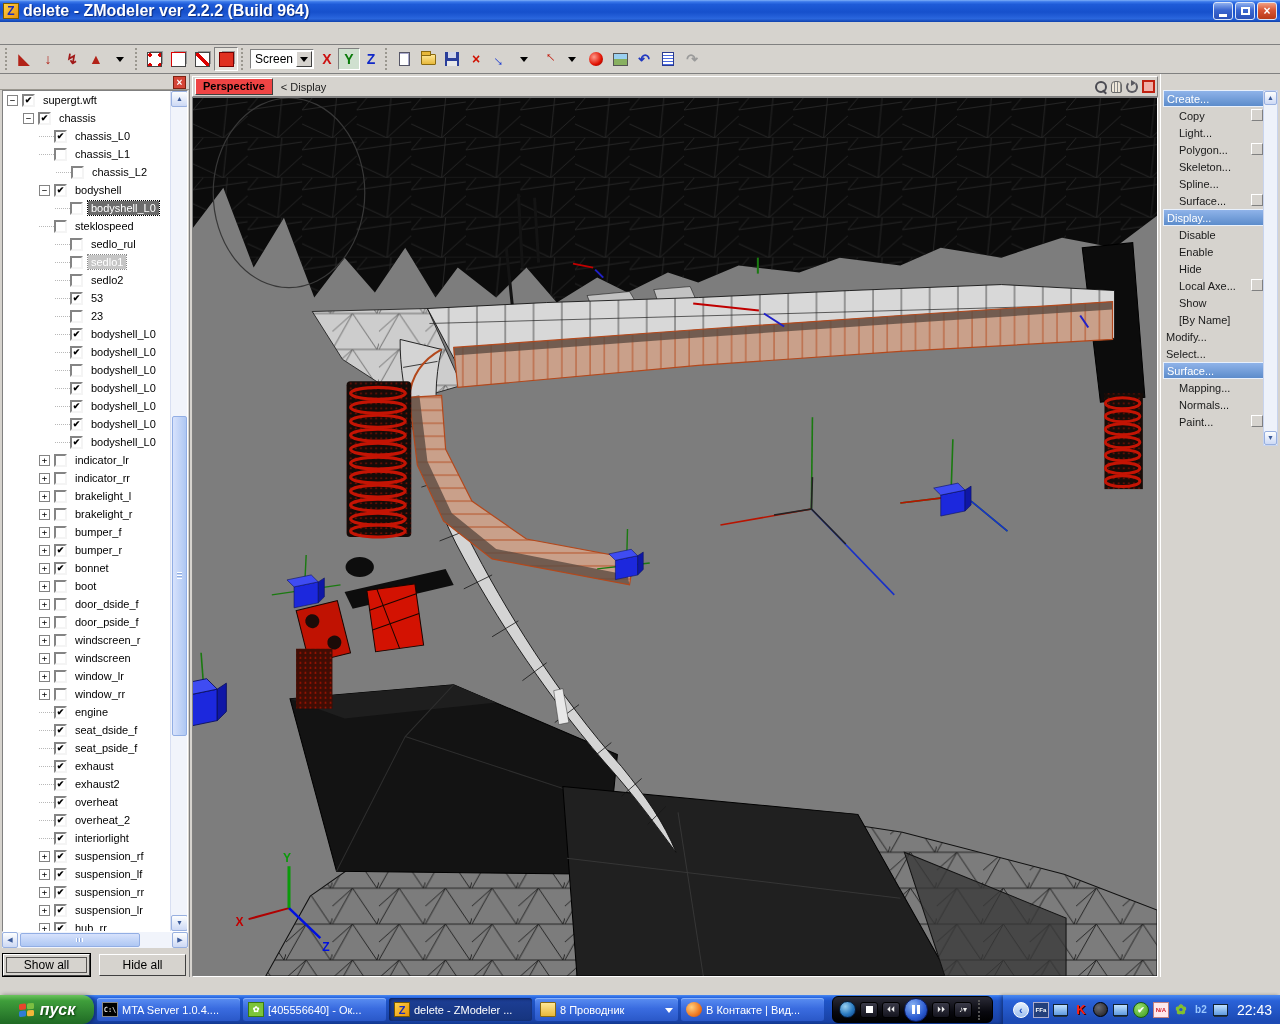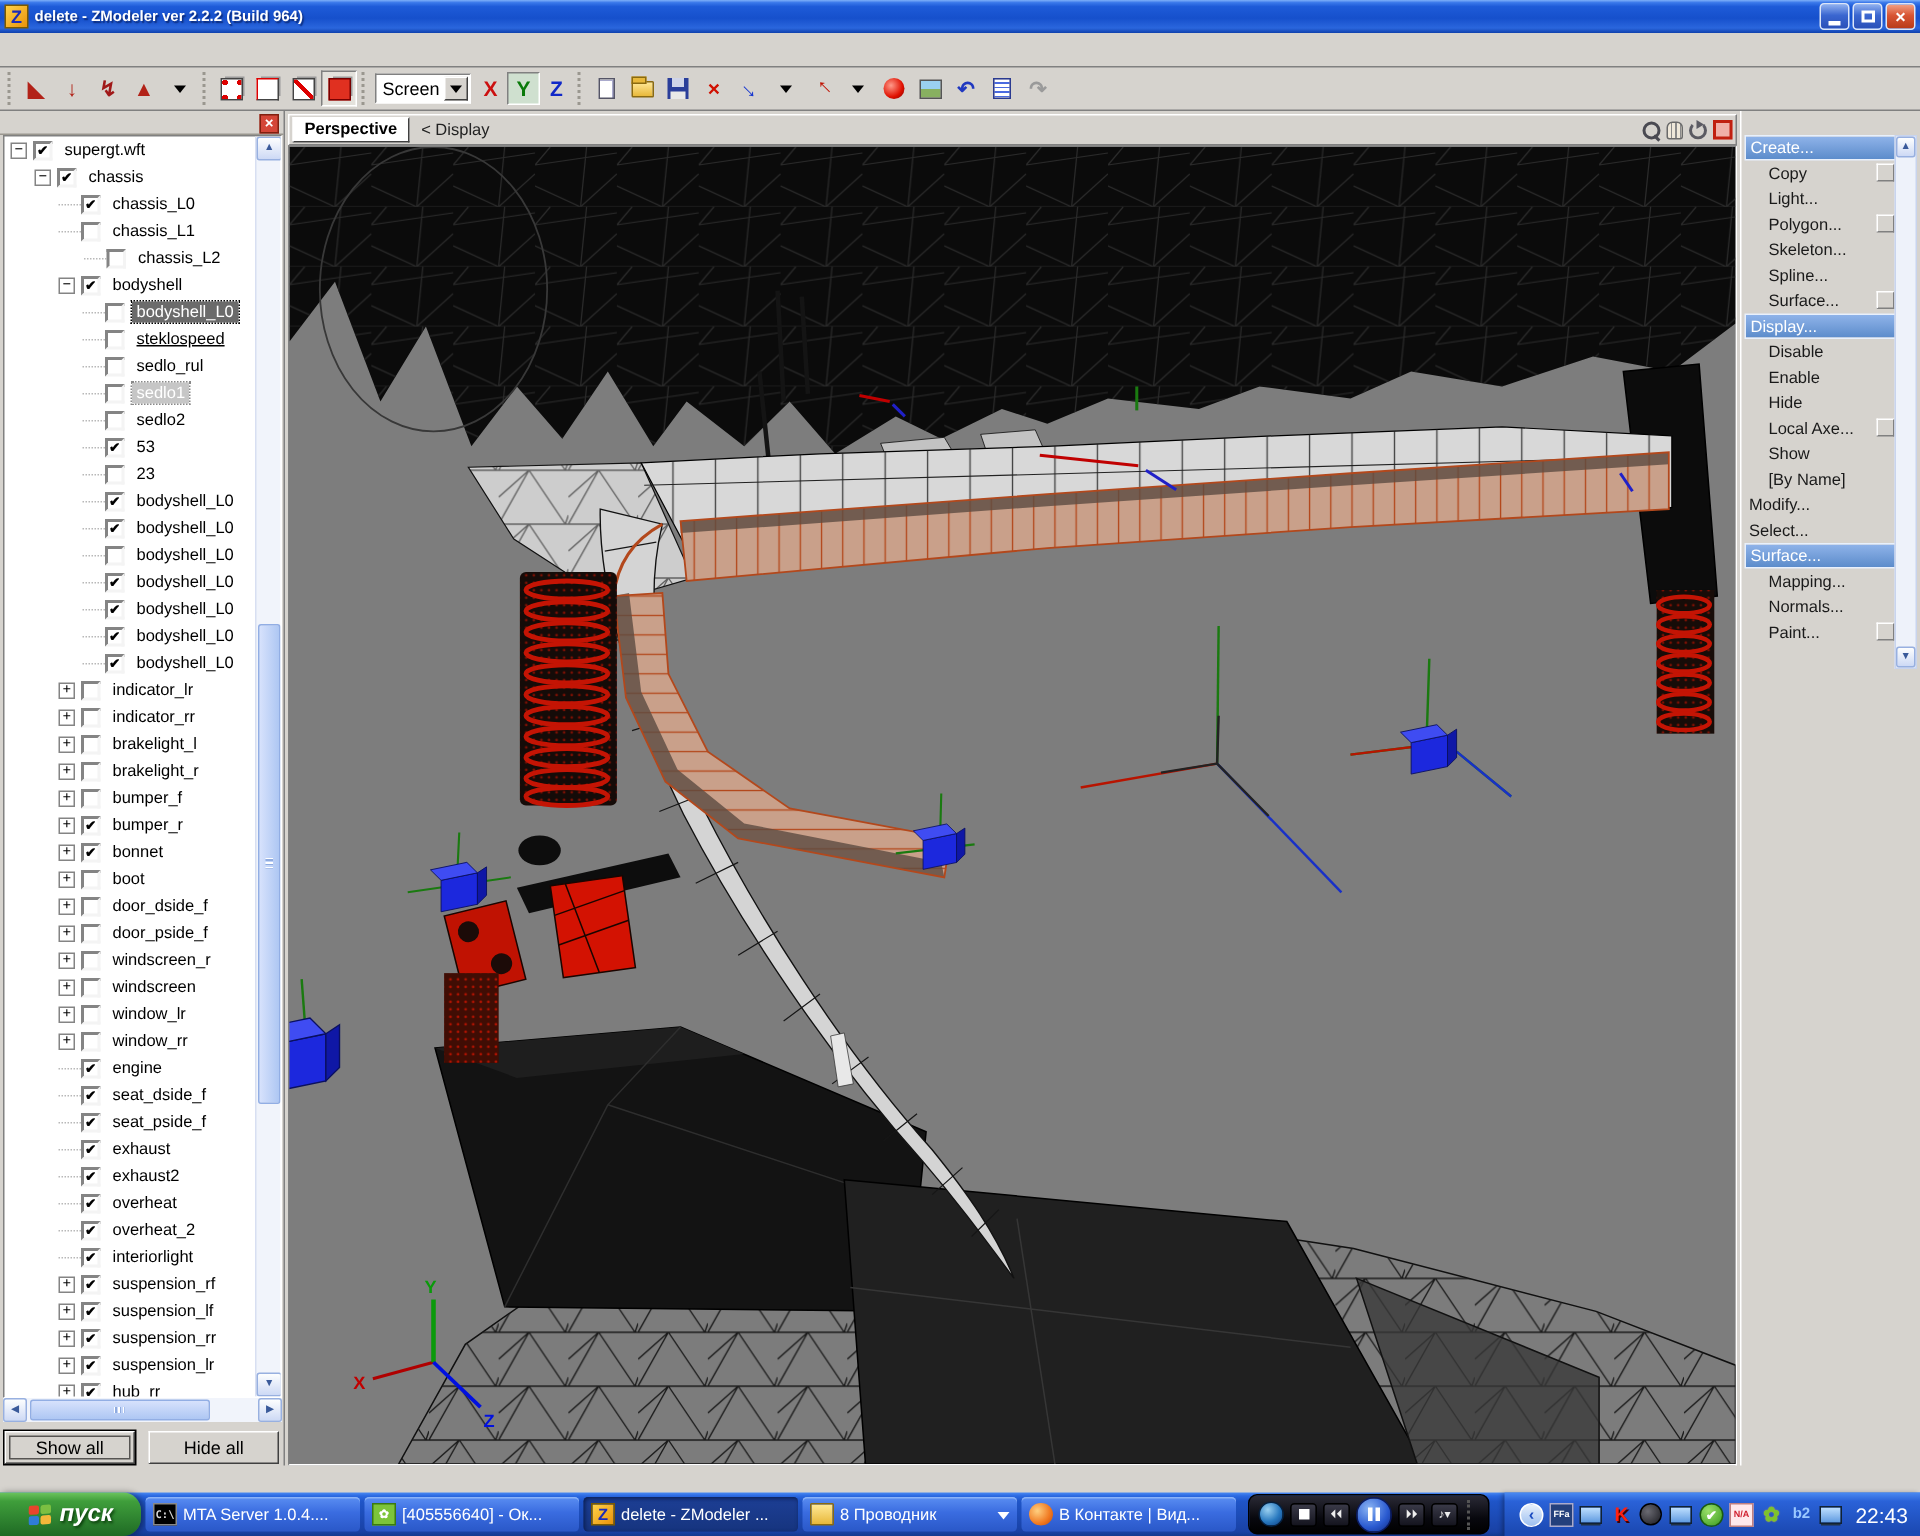--- a/index.html
+++ b/index.html
@@ -5,21 +5,21 @@
   * { margin:0; padding:0; box-sizing:border-box; }
   html,body { width:1280px; height:1024px; overflow:hidden; font-family:"Liberation Sans",sans-serif; }
   #app { position:relative; width:1280px; height:1024px; background:#d6d3ce; }
 
   
   .titlebar { position:absolute; left:0; top:0; width:1280px; height:22px;
     background:linear-gradient(180deg,#7fb0f8 0%,#3a78ea 8%,#1e5bd8 20%,#1650cc 55%,#2a66dd 85%,#0f41ad 100%);
     display:flex; align-items:center; padding:0 3px; }
   .app-icon { width:16px; height:16px; background:linear-gradient(135deg,#ffd24a,#e8920a); border:1px solid #7a5a00;
     color:#1b2bb8; font-weight:bold; font-size:12px; line-height:14px; text-align:center; margin-right:4px; }
-  .title-text { color:#fff; font-weight:bold; font-size:10px; text-shadow:1px 1px 1px #0a2a7a; flex:1; }
+  .title-text { color:#fff; font-weight:bold; font-size:16px; text-shadow:1px 1px 1px #0a2a7a; flex:1; }
   .tb-ctrl { width:20px; height:18px; margin-left:2px; border-radius:3px; border:1px solid #dce6f8;
     background:linear-gradient(180deg,#8fb0ef,#3a66d0 45%,#2a50b8); display:flex; align-items:center; justify-content:center; }
   .tb-ctrl .bar { width:8px; height:3px; background:#fff; margin-top:8px; }
   .tb-ctrl .box { width:9px; height:8px; border:2px solid #fff; }
   .tb-ctrl.close { background:linear-gradient(180deg,#f2a083,#d85534 45%,#b83a18); color:#fff; font-size:12px; font-weight:bold; }
 
   
   .menubar { position:absolute; left:0; top:22px; width:1280px; height:22px; background:#d6d3ce;
     border-bottom:1px solid #fff; display:flex; align-items:center; padding-left:4px; }
   .menu-item { font-size:12px; padding:2px 9px; color:#000; }
@@ -90,21 +90,21 @@
     background:repeating-linear-gradient(90deg,#fff 0 1px,#8fabdf 1px 2px,transparent 2px 3px); }
   .lp-buttons { position:absolute; left:0; top:878px; width:100%; display:flex; gap:9px; padding:2px 3px; }
   .lp-btn { flex:1; height:22px; background:#d6d3ce; border:1px solid; border-color:#fff #404040 #404040 #fff;
     font-size:12px; text-align:center; line-height:20px; }
   .lp-btn.focused { outline:1px solid #000; box-shadow:inset 0 0 0 2px #d6d3ce, inset 0 0 0 3px rgba(0,0,0,.6); }
 
   
   .viewport { position:absolute; left:190px; top:74px; width:970px; height:903px; background:#d6d3ce; }
   .vp-head { position:absolute; left:2px; top:2px; right:2px; height:21px; background:#d6d3ce;
     border:1px solid; border-color:#fff #808080 #808080 #fff; display:flex; align-items:center; padding:0 2px; }
-  .vp-mode { height:17px; border:1px solid; border-color:#fff #404040 #404040 #fff; background:#ffffff;
+  .vp-mode { height:17px; border:1px solid; border-color:#fff #404040 #404040 #fff; background:#ef4444;
     font-weight:bold; font-size:11px; padding:1px 7px; margin-right:8px; }
   .vp-crumb { font-size:11px; color:#222; flex:1; }
   .vp-tools { display:flex; align-items:center; gap:4px; }
   .ic-zoom { width:12px; height:12px; position:relative; }
   .ic-zoom::before { content:""; position:absolute; left:0; top:0; width:8px; height:8px; border:2px solid #4a4a52; border-radius:50%; }
   .ic-zoom::after { content:""; position:absolute; right:0; bottom:0; width:5px; height:2px; background:#4a4a52; transform:rotate(45deg); }
   .ic-pan { width:11px; height:12px; background:#efe8da; border:1px solid #6a6a6a; border-radius:4px 4px 2px 2px;
     background-image:repeating-linear-gradient(90deg,transparent 0 2px,#8a8a8a 2px 3px); }
   .ic-orbit { width:12px; height:12px; border:2px solid #5a5a62; border-radius:50%; border-top-color:transparent; position:relative; }
   .ic-orbit::after { content:""; position:absolute; right:-3px; top:-3px; border:3px solid transparent; border-left:5px solid #5a5a62; }
@@ -322,21 +322,21 @@
           <div class="trow" style="padding-left: 36px;">
             <span class="texp">−</span>
             <span class="tcheck">✔</span>
             <span class="tlabel">bodyshell</span>
           </div>
           <div class="trow sel-a" style="padding-left: 52px;">
             <span class="tdash"></span>
             <span class="tcheck"></span>
             <span class="tlabel">bodyshell_L0</span>
           </div>
-          <div class="trow" style="padding-left: 52px; text-decoration: underline;">
+          <div class="trow" style="padding-left: 36px;">
             <span class="tdash"></span>
             <span class="tcheck"></span>
             <span class="tlabel">steklospeed</span>
           </div>
           <div class="trow" style="padding-left: 52px;">
             <span class="tdash"></span>
             <span class="tcheck"></span>
             <span class="tlabel">sedlo_rul</span>
           </div>
           <div class="trow sel-i" style="padding-left: 52px;">

